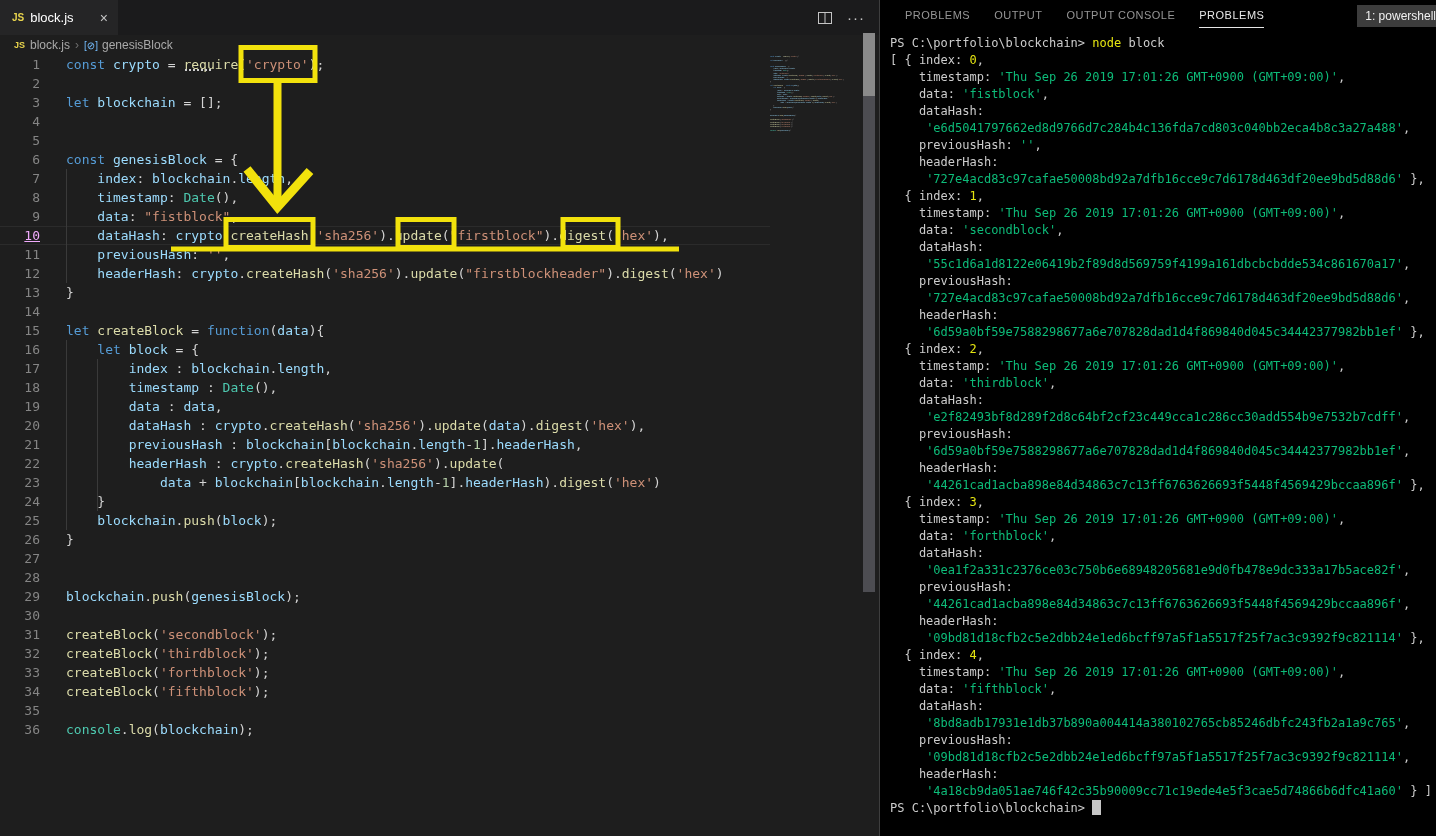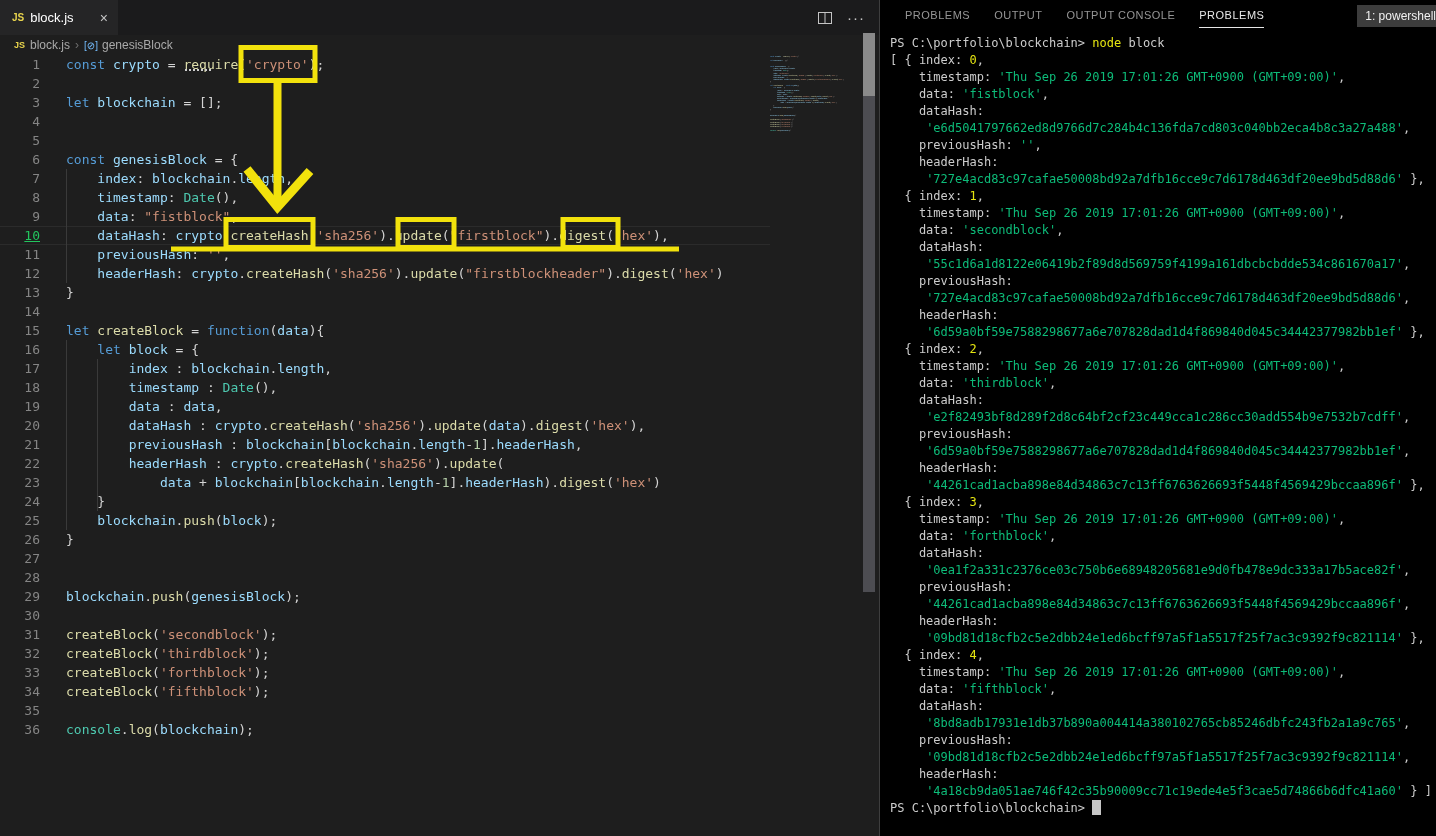--- a/index.html
+++ b/index.html
@@ -24,21 +24,21 @@
   .bc-sep { color:#6e6e6e; margin:0 5px; font-size:12px; }
   .bc-symbol-icon { color:#75beff; font-size:10px; margin-right:4px; }
   .bc-item { cursor:pointer; }
   .bc-js { font-size:9px; margin-right:5px; }
 
   
   .code-area { position:absolute; left:0; top:55px; width:770px; height:781px;
                font-family:"DejaVu Sans Mono", monospace; font-size:13px; line-height:19px; white-space:pre; }
   .gutter { position:absolute; left:0; top:0; width:40px; text-align:right; color:#858585; user-select:none; }
   .gutter div { height:19px; }
-  .gutter div.active { color:#22c55e;text-decoration:underline; }
+  .gutter div.active { color:#f0abfc;text-decoration:underline; }
   .code-lines { position:absolute; left:66px; top:0; }
   .tline { height:19px; }
   .cur-line { position:absolute; left:0; top:171px; width:770px; height:19px;
               border-top:1px solid #2b2b2b; border-bottom:1px solid #2b2b2b; }
 
   .tk-k{color:#569cd6} .tk-v{color:#9cdcfe} .tk-f{color:#dcdcaa}
   .tk-s{color:#ce9178} .tk-t{color:#4ec9b0} .tk-n{color:#b5cea8} .tk-p{color:#d4d4d4}
   .tk-fh{color:#dcdcaa; position:relative;}
   .tk-fh::after{content:""; position:absolute; left:2px; bottom:1px; width:26px; border-bottom:2px dotted #cfcfcf;}
 

